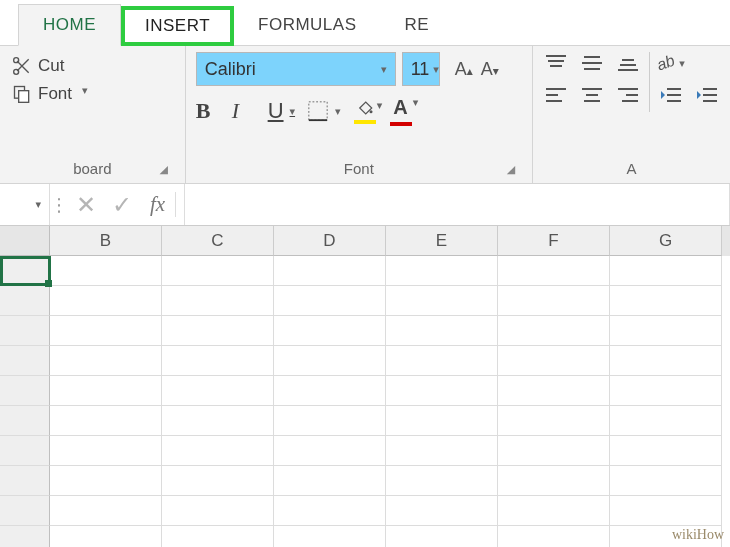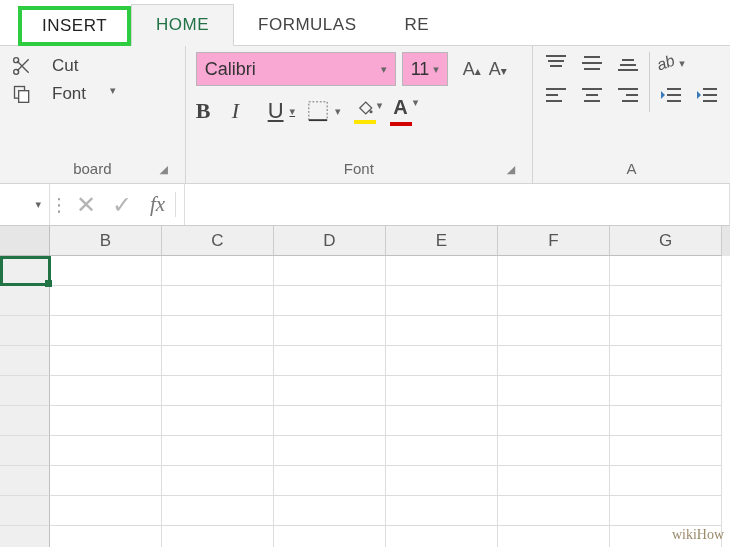--- a/index.html
+++ b/index.html
@@ -76,50 +76,50 @@
   height: 14px;
   font-size: 11px;
   color: #888;
   cursor: pointer;
 }
 
 
 .clip-item {
   display: flex;
   align-items: flex-start;
-  gap: 20px;
+  gap: 6px;
   font-size: 17px;
   color: #444;
   padding: 4px 2px;
   cursor: pointer;
 }
 .clip-item svg { width: 20px; height: 20px; }
 .dd-arrow { font-size: 11px; color: #666; margin-left: 4px; }
 
 
 .font-row1 {
   display: flex;
   gap: 6px;
   align-items: center;
   margin-bottom: 10px;
 }
 .font-select {
-  background: #f9a8d4;
+  background: #7dd3fc;
   border: 1px solid #b7b7b7;
   height: 34px;
   display: flex;
   align-items: center;
   justify-content: space-between;
   padding: 0 8px;
   font-size: 18px;
   color: #333;
   cursor: pointer;
 }
 .font-name { width: 200px; }
-.font-size { width: 46px; }
+.font-size { width: 38px; }
 .grow-shrink { display: flex; gap: 2px; margin-left: 6px; }
 .aa-btn {
   font-size: 18px;
   color: #555;
   padding: 4px 3px;
   cursor: pointer;
 }
 .aa-btn .small { font-size: 12px; }
 
 .font-row2 {
@@ -274,22 +274,22 @@
   bottom: 4px;
   font-size: 14px;
   color: #9a8a6a;
   font-family: Georgia, serif;
 }
 </style>
 </head>
 <body>
 
 <div class="tabs">
+  <div class="tab active">HOME</div>
   <div class="tab highlighted">INSERT</div>
-  <div class="tab active">HOME</div>
   <div class="tab">FORMULAS</div>
   <div class="tab">RE</div>
 </div>
 
 <div class="ribbon">
 
   <div class="group" style="width:190px;">
     <div class="group-body">
       <div class="clip-item">
         <svg viewBox="0 0 24 24">

